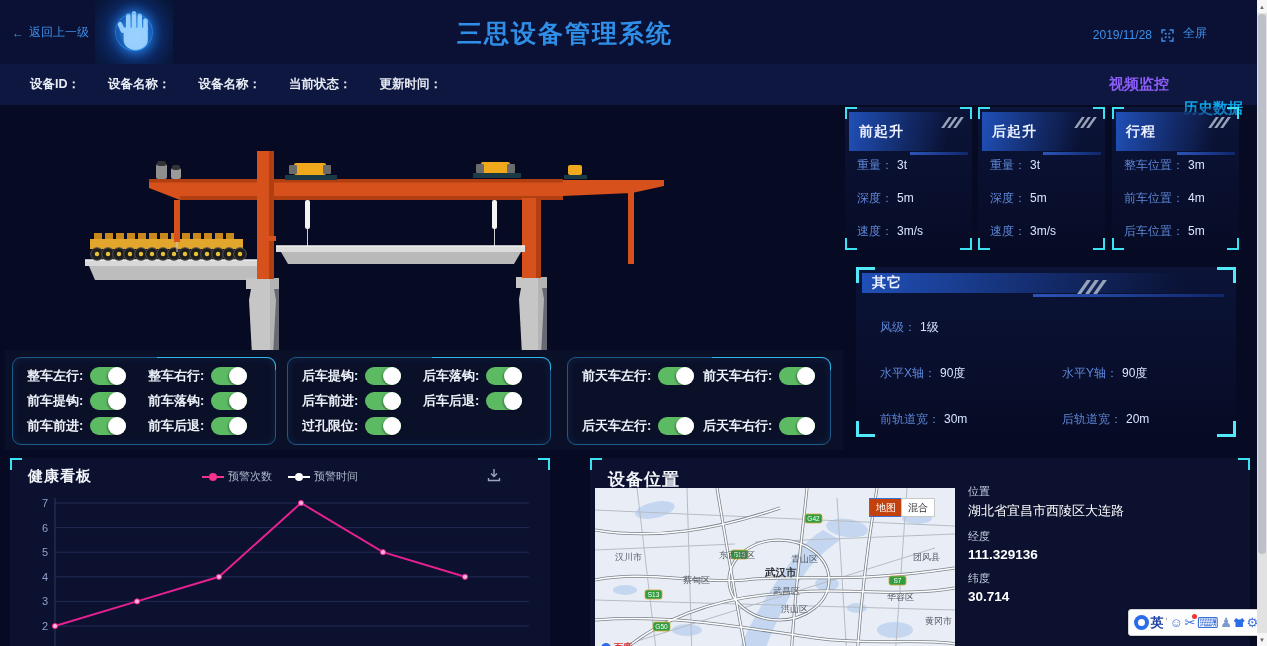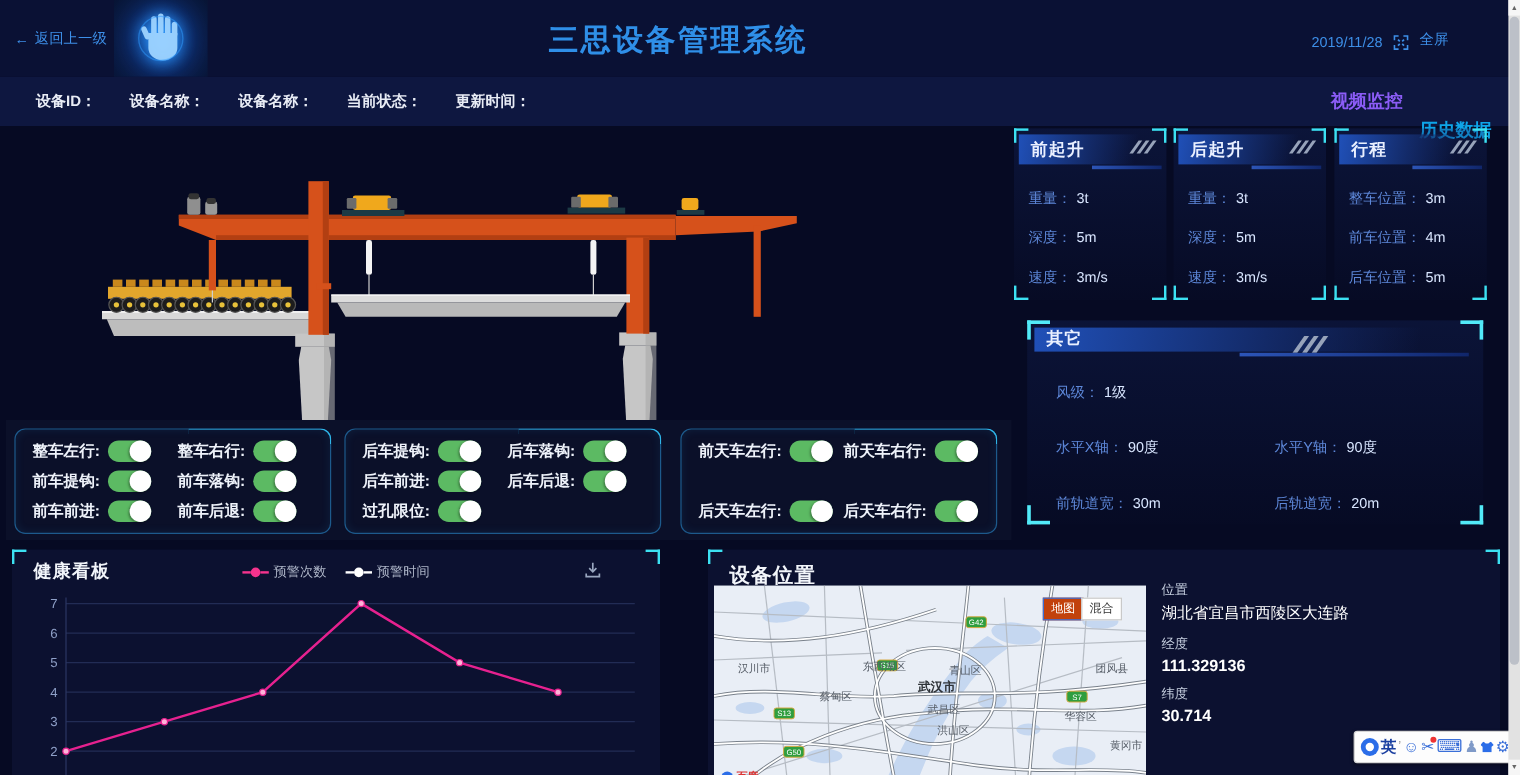--- a/index.html
+++ b/index.html
@@ -29,21 +29,21 @@
   .corner{position:absolute;width:10px;height:10px;border:2px solid #3ce1f2;}
   .corner.tl{left:0;top:0;border-right:none;border-bottom:none;}
   .corner.tr{right:0;top:0;border-left:none;border-bottom:none;}
   .corner.bl{left:0;bottom:0;border-right:none;border-top:none;}
   .corner.br{right:0;bottom:0;border-left:none;border-top:none;}
   .big .corner{width:16px;height:13px;border-width:3px;border-color:#52eaf8;}
 
   
   .stat-panel{position:absolute;top:107px;width:127px;height:143px;
       background:linear-gradient(180deg,rgba(24,44,108,.30),rgba(10,16,45,.15));}
-  .p-head{position:absolute;left:4px;top:5px;right:18px;height:25px;
+  .p-head{position:absolute;left:4px;top:5px;right:18px;height:39px;
       background:linear-gradient(100deg,#2050b8 0%,#132a68 55%,rgba(12,20,55,0) 92%);
       display:flex;align-items:center;padding-left:10px;}
   .p-title{color:#eaf0ff;font-size:14px;font-weight:bold;letter-spacing:1px;}
   .slashes{position:absolute;display:flex;}
   .slashes i{display:block;width:3px;height:11px;background:#97a3ba;transform:skewX(-35deg);margin-left:3px;}
   .stat-panel .slashes{right:-6px;top:5px;}
   .head-line{position:absolute;right:-14px;bottom:-4px;width:55%;height:3px;
       background:linear-gradient(90deg,#2c55b8,#10266b);}
   .p-body{position:absolute;left:12px;top:48px;right:4px;}
   .stat-row{margin-bottom:13px;height:20px;display:flex;align-items:center;font-size:12px;white-space:nowrap;}

